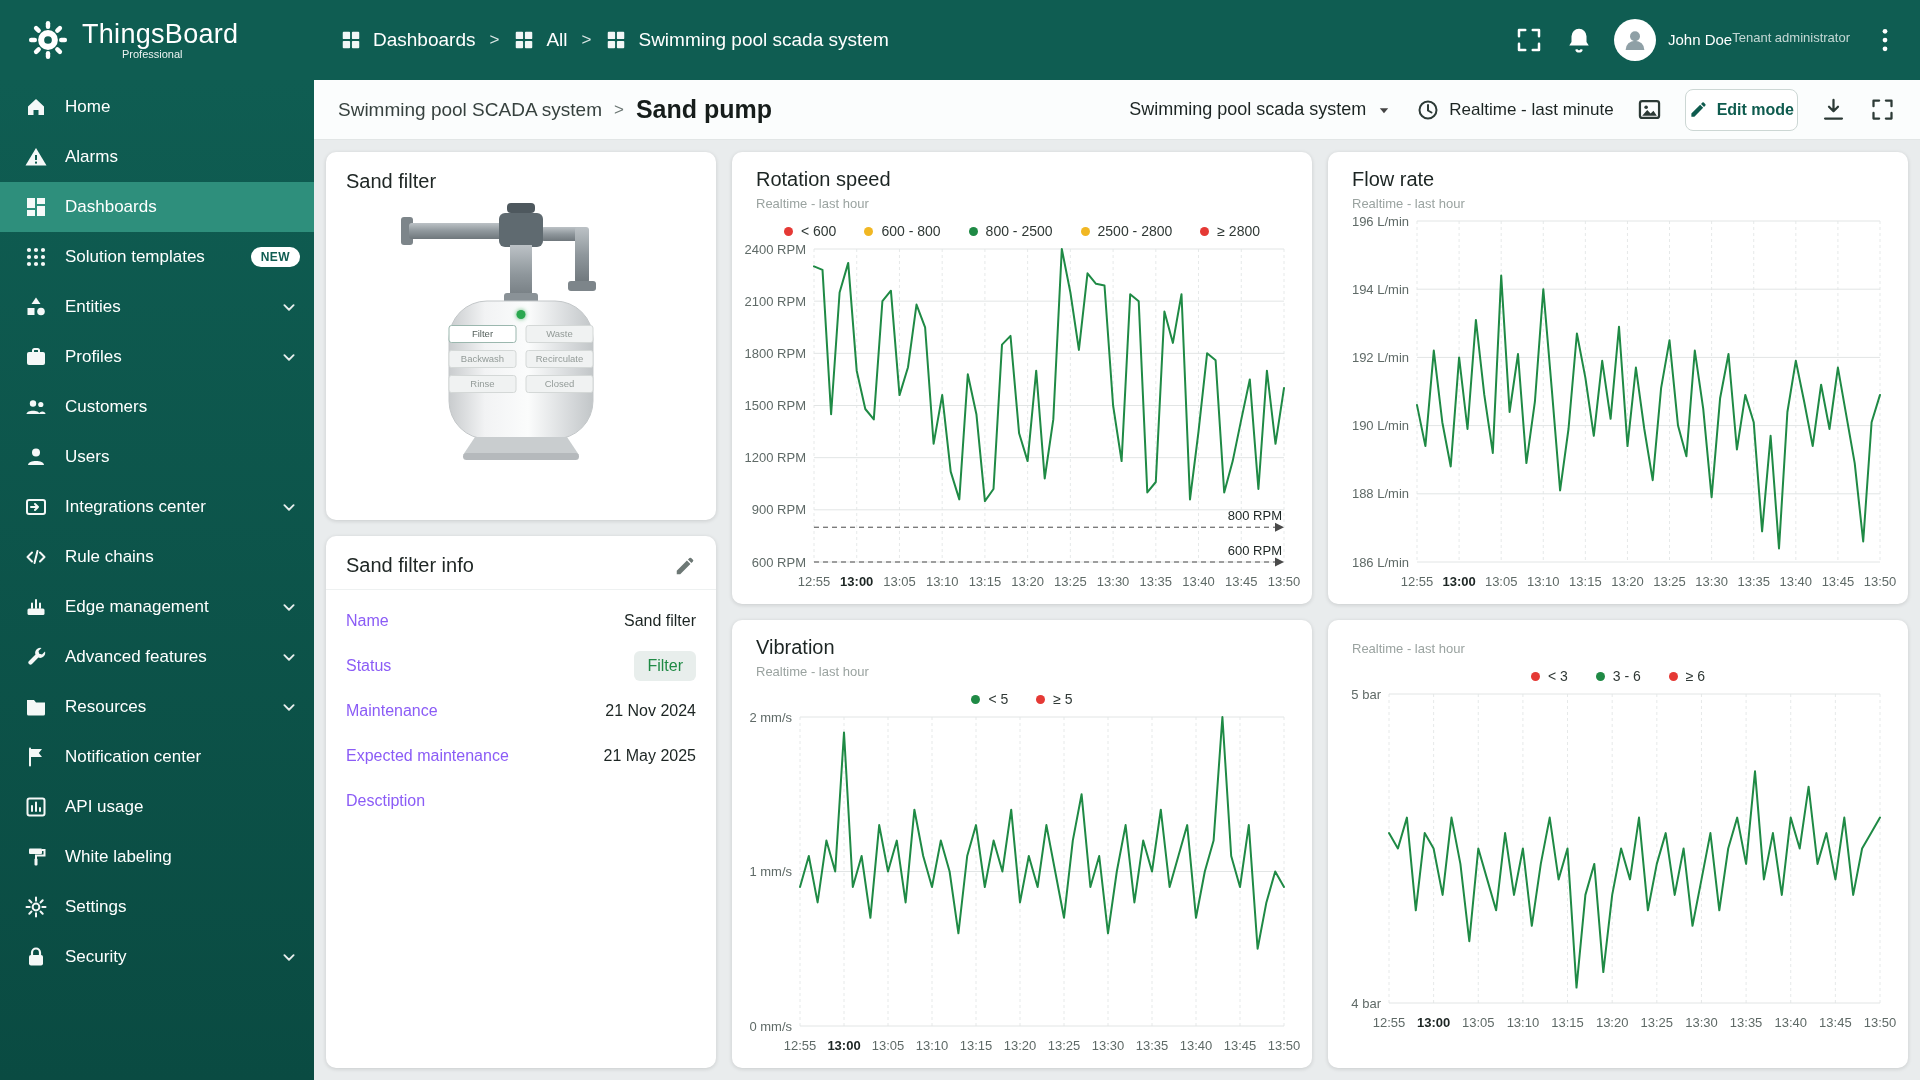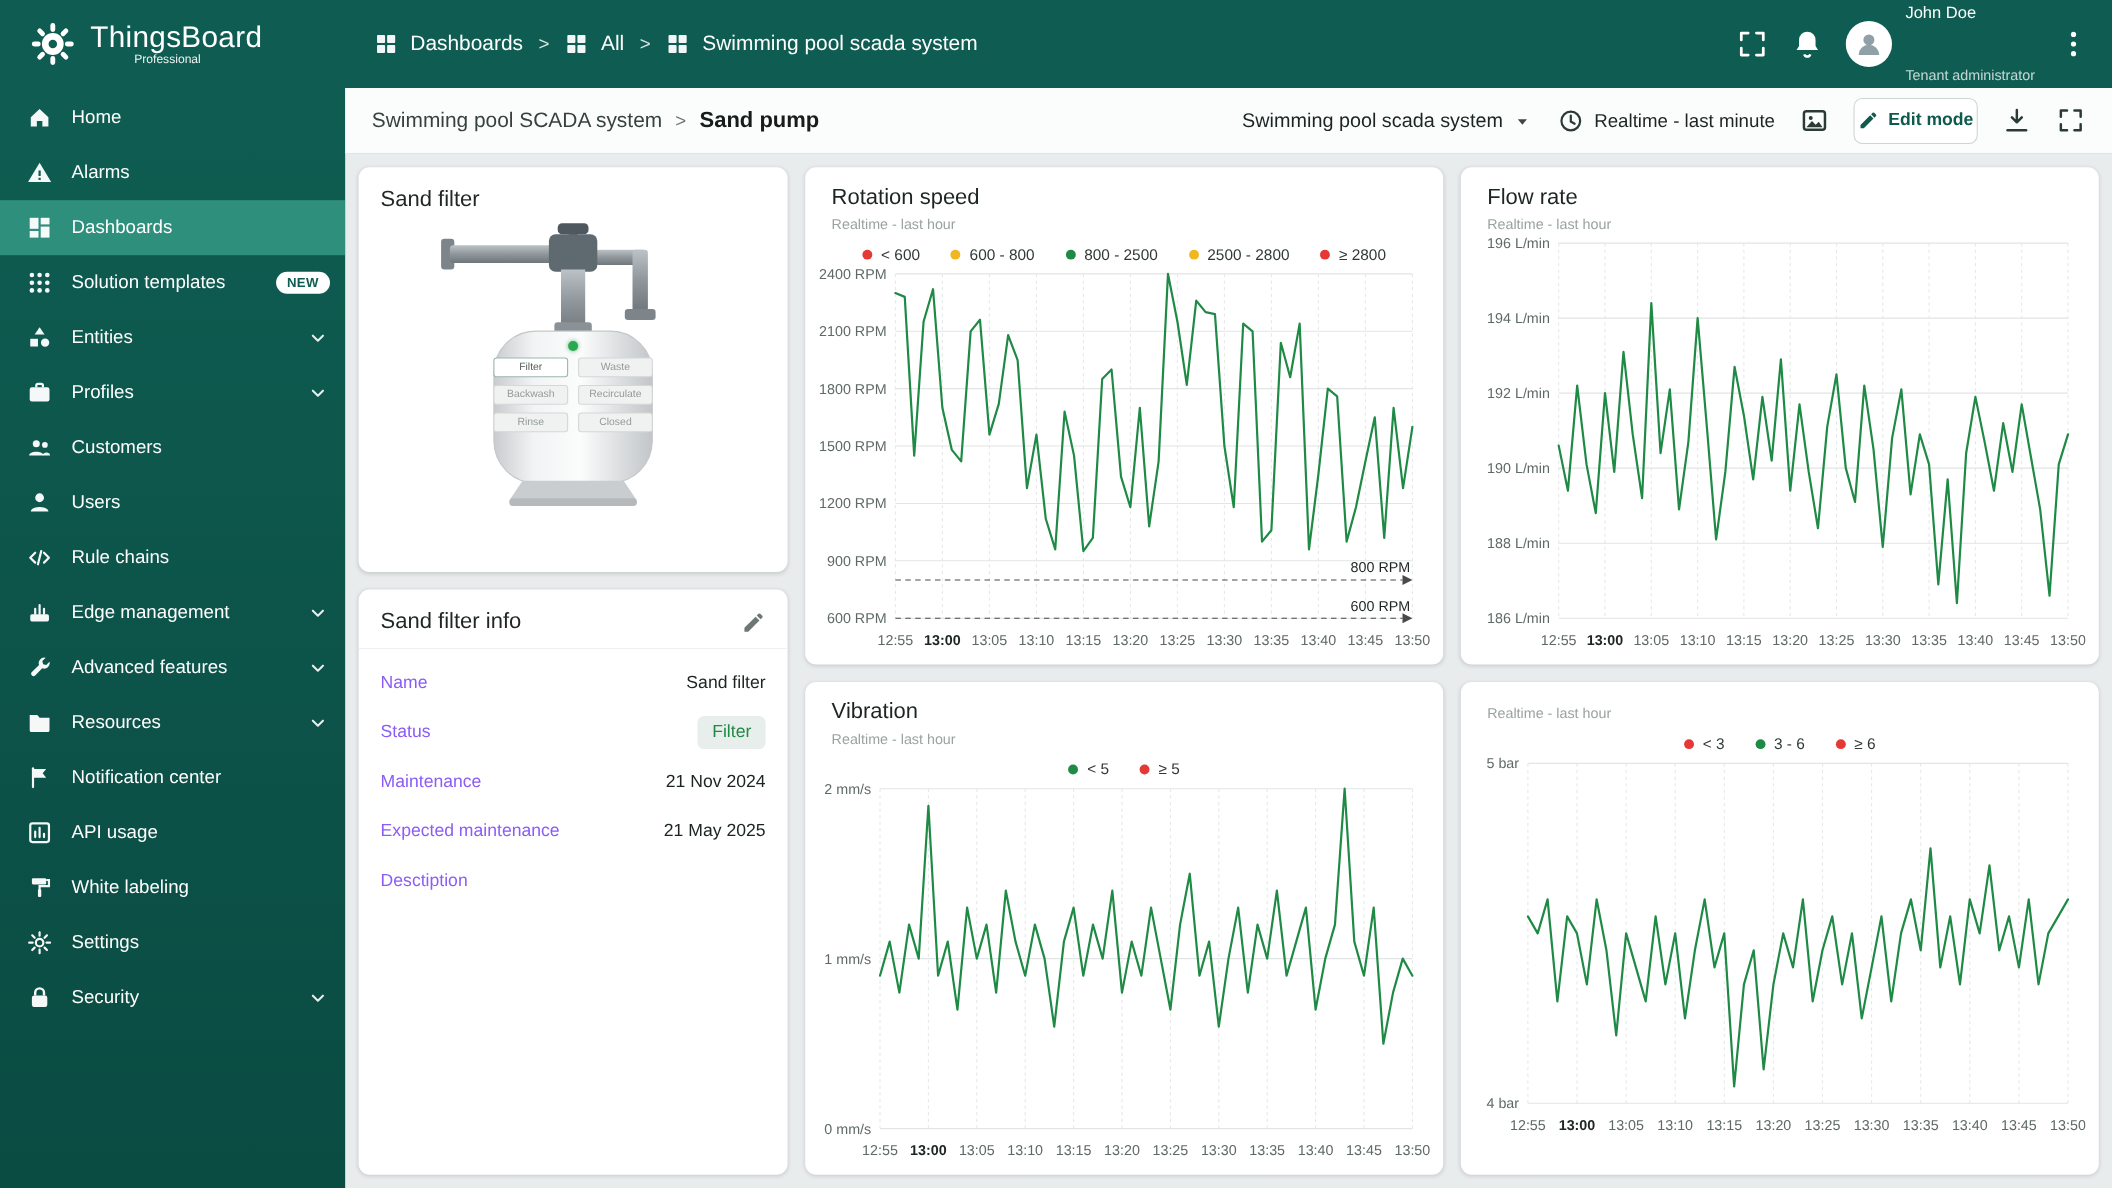--- a/index.html
+++ b/index.html
@@ -22,38 +22,38 @@
   .logo-sub{font-size:11px;opacity:.92;padding-left:40px;}
   .tb-crumbs{display:flex;align-items:center;gap:14px;font-size:19px;margin-left:26px;}
   .crumb{display:flex;align-items:center;gap:11px;cursor:pointer;}
   .crumb .c-ic{width:22px;height:22px;opacity:.95;}
   .tb-sep{opacity:.85;font-size:17px;}
   .topbar-right{margin-left:auto;display:flex;align-items:center;gap:20px;}
   .icon-btn{width:30px;height:30px;color:#fff;cursor:pointer;}
   .user{display:flex;align-items:center;gap:12px;cursor:pointer;}
   .avatar{width:42px;height:42px;border-radius:50%;background:#fff;display:flex;align-items:center;justify-content:center;}
   .avatar-glyph{width:30px;height:30px;color:#8fa0a6;}
-  .user-meta{display:flex;flex-direction:column;line-height:1.3;gap:40px;}
+  .user-meta{display:flex;flex-direction:row;line-height:1.3;}
   .user-name{font-size:15px;}
   .user-role{font-size:13px;opacity:.75;}
   
   .sidebar{grid-area:sidebar;background:linear-gradient(180deg,var(--primary) 0%,var(--primary-dark) 100%);
     color:#fff;overflow:hidden;padding-top:2px;}
   .side-item{height:50px;display:flex;align-items:center;gap:17px;padding:0 14px 0 24px;font-size:17px;cursor:pointer;}
   .side-item.active{background:var(--active);}
   .s-icon{width:24px;height:24px;flex:none;opacity:.96;}
   .s-label{flex:1;white-space:nowrap;}
   .nbadge{background:#fff;color:var(--primary);font-size:12px;font-weight:bold;padding:3px 10px;border-radius:11px;letter-spacing:.4px;}
   .chev{width:22px;height:22px;opacity:.9;flex:none;}
   
   .main{grid-area:main;display:flex;flex-direction:column;background:var(--page-bg);min-width:0;}
   .subheader{height:60px;background:#fbfdfd;border-bottom:1px solid #e2e6e6;display:flex;align-items:center;padding:0 24px;gap:12px;}
   .sh-root{font-size:19px;color:#37423f;cursor:pointer;}
   .sh-sep{font-size:17px;color:#6b7673;}
-  .sh-current{font-size:20px;font-weight:bold;color:#161d1b;}
+  .sh-current{font-size:25px;font-weight:bold;color:#161d1b;}
   .sh-right{margin-left:auto;display:flex;align-items:center;gap:22px;}
   .entity-select{display:flex;align-items:center;gap:8px;font-size:18px;cursor:pointer;}
   .sh-caret{width:20px;height:20px;color:#444;}
   .timewindow{display:flex;align-items:center;gap:9px;font-size:17px;cursor:pointer;}
   .sh-icon{width:24px;height:24px;color:#2c3a36;cursor:pointer;}
   .sh-icon.big{width:27px;height:27px;}
   .edit-btn{display:flex;align-items:center;gap:9px;background:#fff;border:1px solid #ccd7d4;border-radius:8px;
     height:42px;padding:0 3px;color:var(--accent);font-weight:600;font-size:16px;cursor:pointer;font-family:inherit;}
   .btn-ic{width:19px;height:19px;}
   .content{flex:1;display:flex;gap:16px;padding:12px;min-height:0;}
@@ -282,20 +282,34 @@
         <span class="s-label">Customers</span>
       </div>
       <div class="side-item">
         <span class="s-icon">
           <svg viewBox="0 0 24 24" width="100%" height="100%" fill="none" xmlns="http://www.w3.org/2000/svg">
             <circle cx="12" cy="7.5" r="4" fill="currentColor"></circle>
             <path d="M4 20c0-5.5 16-5.5 16 0z" fill="currentColor"></path>
           </svg>
         </span>
         <span class="s-label">Users</span>
+      </div>
+      <div class="side-item">
+        <span class="s-icon">
+          <svg viewBox="0 0 24 24" width="100%" height="100%" fill="none" xmlns="http://www.w3.org/2000/svg">
+            <rect x="3" y="5" width="18" height="14" rx="2" stroke="currentColor" stroke-width="2"></rect>
+            <path d="M7 12h7m-3-3 3 3-3 3" stroke="currentColor" stroke-width="2" stroke-linecap="round" stroke-linejoin="round"></path>
+          </svg>
+        </span>
+        <span class="s-label">Integrations center</span>
+        <span class="chev">
+          <svg viewBox="0 0 24 24" width="100%" height="100%" fill="none" xmlns="http://www.w3.org/2000/svg">
+            <path d="M7 10l5 5 5-5" stroke="currentColor" stroke-width="2" stroke-linecap="round" stroke-linejoin="round"></path>
+          </svg>
+        </span>
       </div>
       <div class="side-item">
         <span class="s-icon">
           <svg viewBox="0 0 24 24" width="100%" height="100%" fill="none" xmlns="http://www.w3.org/2000/svg">
             <path d="M8 7.5 3.5 12 8 16.5M16 7.5 20.5 12 16 16.5" stroke="currentColor" stroke-width="2" stroke-linecap="round" stroke-linejoin="round"></path>
             <path d="M13.5 6l-3 12" stroke="currentColor" stroke-width="2" stroke-linecap="round"></path>
           </svg>
         </span>
         <span class="s-label">Rule chains</span>
       </div>

